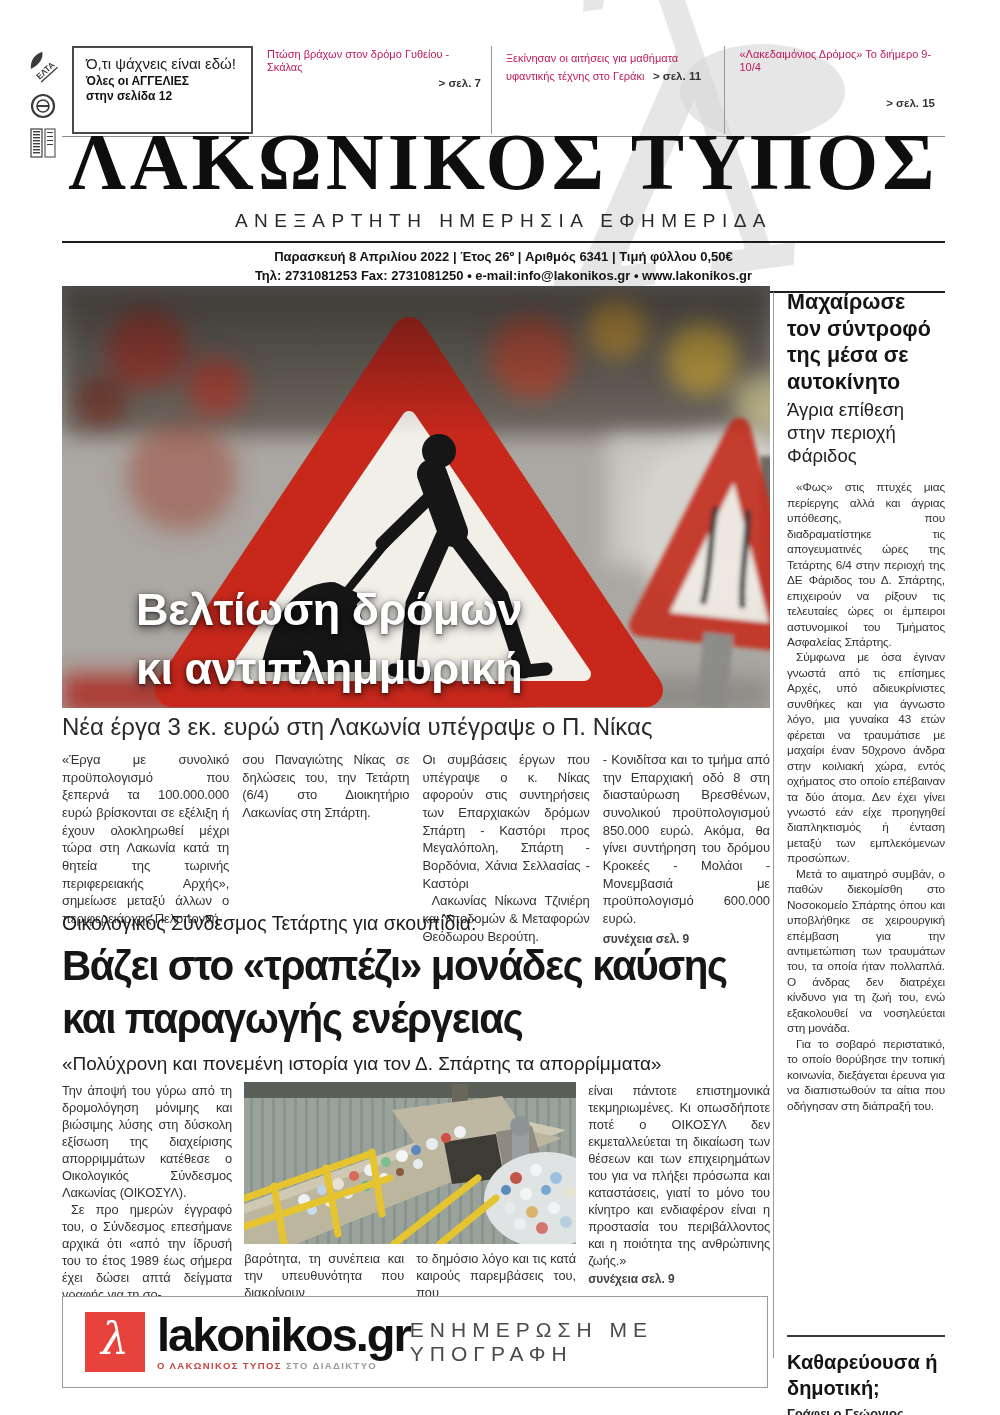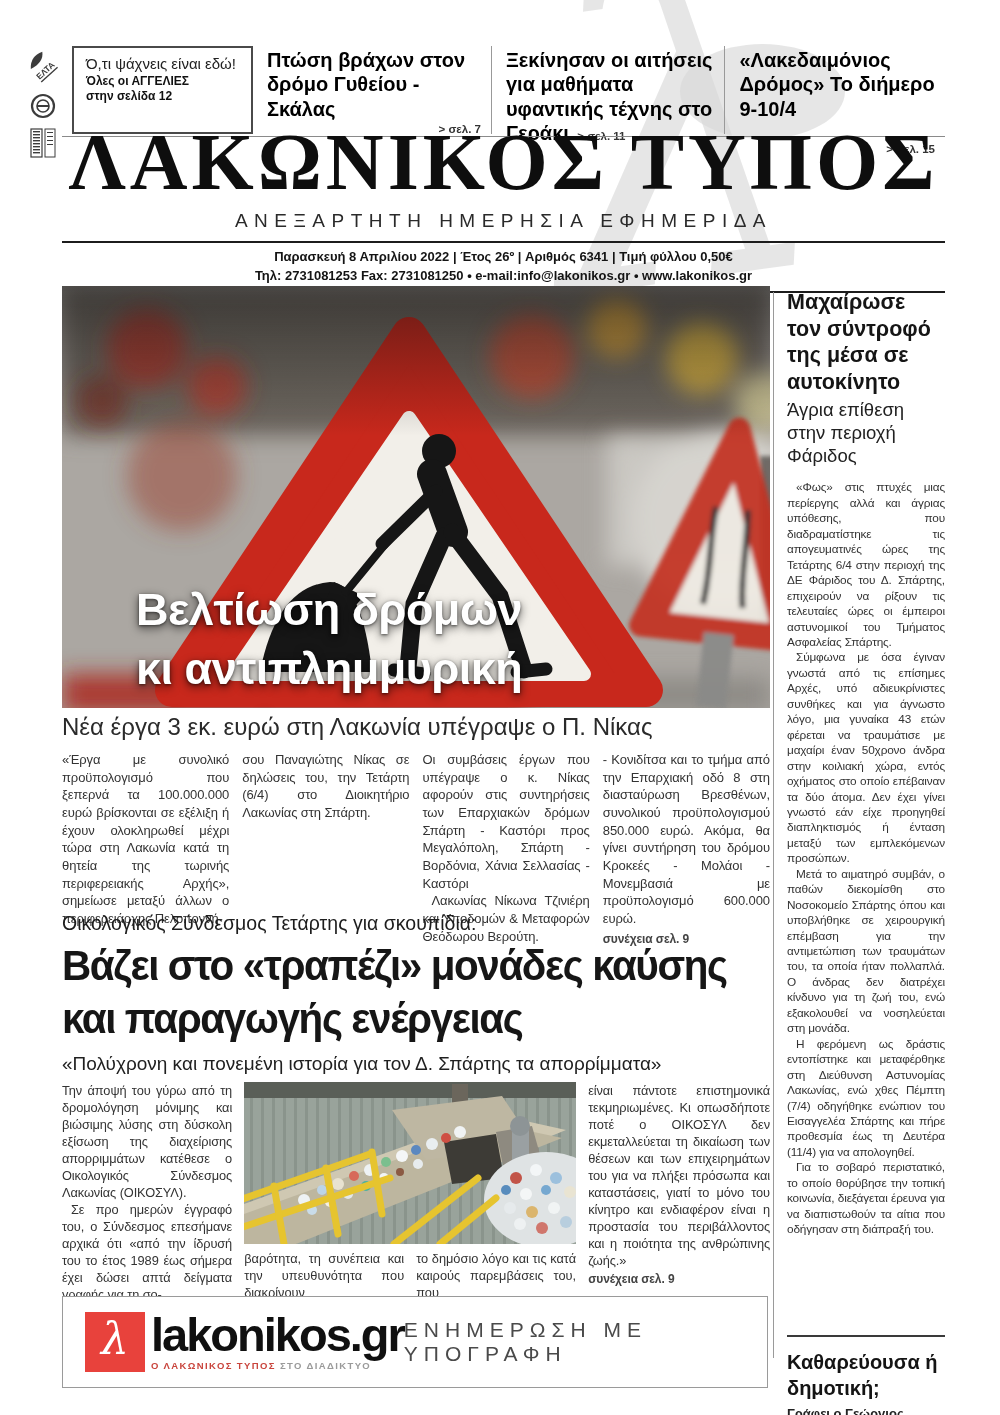--- a/index.html
+++ b/index.html
@@ -19,21 +19,21 @@
   .edge-icons svg{display:block;}
 
   
   .top-strip{position:absolute;left:72px;top:46px;width:873px;height:88px;display:flex;z-index:1;}
   .teaser-box{width:168px;border:2px solid #4a4a4a;background:#fff;padding:7px 10px 6px 12px;}
   .teaser-box .t-light{font-size:15px;color:#222;line-height:1.25;}
   .teaser-box .t-bold{font-size:12px;font-weight:bold;color:#111;line-height:1.3;}
   .teaser{padding:2px 10px 0 14px;}
   .teaser.sep{border-left:1px solid #999;}
   .t2{width:232px;} .t3{width:226px;} .t4{width:212px;}
-  .teaser-title{font-size:20px;font-weight:bold;line-height:1.22;color:#000000;}
+  .teaser-title{font-size:11px;font-weight:normal;line-height:1.22;color:#be185d;}
   .page-ref{font-size:11.5px;font-weight:bold;color:#333;}
   .page-ref.right{display:block;text-align:right;margin-top:2px;}
   .page-ref.inline{margin-left:4px;}
   .page-ref.lower{margin-top:22px;}
 
   
   .rule-top{position:absolute;left:62px;top:136px;width:883px;height:1px;background:#8a8a8a;z-index:1;}
   .masthead{position:absolute;left:62px;top:122px;width:883px;text-align:center;z-index:1;}
   .mast-title{font-family:"Liberation Serif",serif;font-weight:bold;font-size:80px;line-height:1.0;
               letter-spacing:4px;color:#0e0e0e;white-space:nowrap;}
@@ -73,21 +73,21 @@
   .s2-underphoto{display:flex;gap:12px;margin-top:6px;}
   .s2-underphoto div{width:160px;font-size:12.8px;line-height:1.33;text-align:justify;color:#333;}
 
   
   .banner{position:absolute;left:62px;top:1296px;width:704px;height:90px;border:1px solid #9a9a9a;
           display:flex;align-items:center;z-index:2;background:#fff;}
   .logo-square{width:60px;height:60px;background:#e8423c;margin-left:22px;flex:0 0 auto;
                display:flex;align-items:center;justify-content:center;}
   .logo-glyph{color:#fff;font-family:"DejaVu Serif",serif;font-style:italic;font-size:44px;line-height:1;
               transform:translateY(-3px);}
-  .logo-text-wrap{margin-left:6px;}
+  .logo-text-wrap{margin-left:12px;}
   .logo-site{font-size:47px;font-weight:bold;letter-spacing:-2px;color:#101010;line-height:.95;}
   .logo-tagline{font-size:9.5px;letter-spacing:1.4px;margin-top:3px;}
   .tag-strong{color:#c9443c;font-weight:bold;}
   .tag-rest{color:#9a9a9a;font-weight:bold;}
   .banner-slogan{margin-left:auto;margin-right:38px;font-size:21px;letter-spacing:6px;color:#4a4a4a;}
 
   
   .sidebar-rule{position:absolute;left:773px;top:292px;width:1px;height:1066px;background:#9a9a9a;z-index:1;}
   .sidebar{position:absolute;left:787px;top:289px;width:158px;z-index:1;}
   .sb-title{font-size:21.5px;font-weight:bold;line-height:1.24;color:#151515;}
@@ -374,21 +374,20 @@
   </div>
 
   <div class="sidebar-rule"></div>
   <div class="sidebar">
     <div class="sb-title">Μαχαίρωσε τον σύντροφό της μέσα σε αυτοκίνητο</div>
     <div class="sb-subtitle">Άγρια επίθεση στην περιοχή Φάριδος</div>
     <div class="sb-body">
       <p>«Φως» στις πτυχές μιας περίεργης αλλά και άγριας υπόθεσης, που διαδραματίστηκε τις απογευματινές ώρες της Τετάρτης 6/4 στην περιοχή της ΔΕ Φάριδος του Δ. Σπάρτης, επιχειρούν να ρίξουν τις τελευταίες ώρες οι έμπειροι αστυνομικοί του Τμήματος Ασφαλείας Σπάρτης.</p>
       <p>Σύμφωνα με όσα έγιναν γνωστά από τις επίσημες Αρχές, υπό αδιευκρίνιστες συνθήκες και για άγνωστο λόγο, μια γυναίκα 43 ετών φέρεται να τραυμάτισε με μαχαίρι έναν 50χρονο άνδρα στην κοιλιακή χώρα, εντός οχήματος στο οποίο επέβαιναν τα δύο άτομα. Δεν έχει γίνει γνωστό εάν είχε προηγηθεί διαπληκτισμός ή ένταση μεταξύ των εμπλεκόμενων προσώπων.</p>
       <p>Μετά το αιματηρό συμβάν, ο παθών διεκομίσθη στο Νοσοκομείο Σπάρτης όπου και υποβλήθηκε σε χειρουργική επέμβαση για την αντιμετώπιση των τραυμάτων του, τα οποία ήταν πολλαπλά. Ο άνδρας δεν διατρέχει κίνδυνο για τη ζωή του, ενώ εξακολουθεί να νοσηλεύεται στη μονάδα.</p>
-      <p>Η φερόμενη ως δράστις εντοπίστηκε και μεταφέρθηκε στη Διεύθυνση Αστυνομίας Λακωνίας, ενώ χθες Πέμπτη (7/4) οδηγήθηκε ενώπιον του Εισαγγελέα Σπάρτης και πήρε προθεσμία έως τη Δευτέρα (11/4) για να απολογηθεί.</p>
       <p>Για το σοβαρό περιστατικό, το οποίο θορύβησε την τοπική κοινωνία, διεξάγεται έρευνα για να διαπιστωθούν τα αίτια που οδήγησαν στη διάπραξή του.</p>
     </div>
     <div class="sb-hr"></div>
     <div class="op-title">Καθαρεύουσα ή δημοτική;</div>
     <div class="op-byline">Γράφει ο Γεώργιος Μπόνος</div>
 
   </div>
 
 </div>
 

